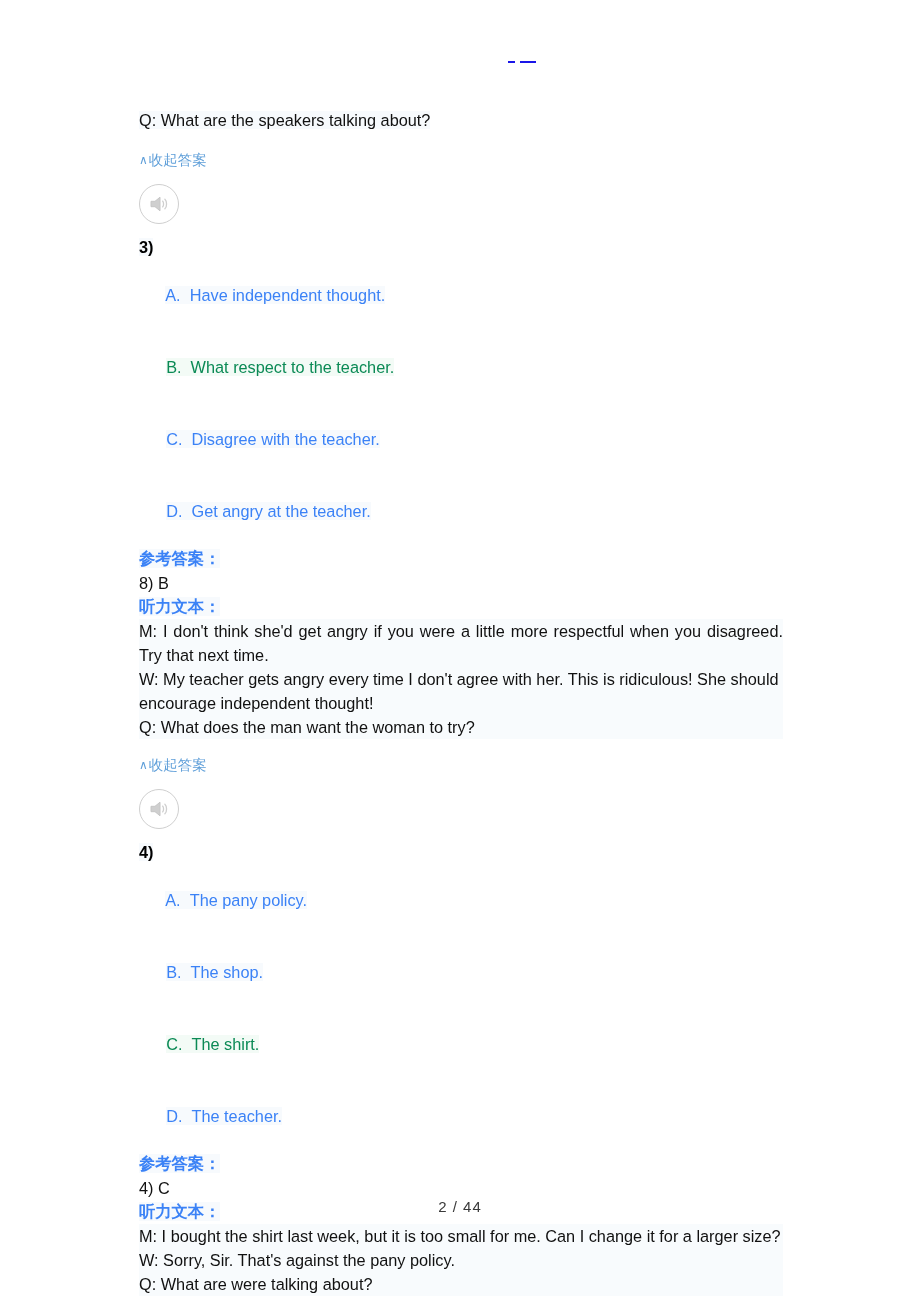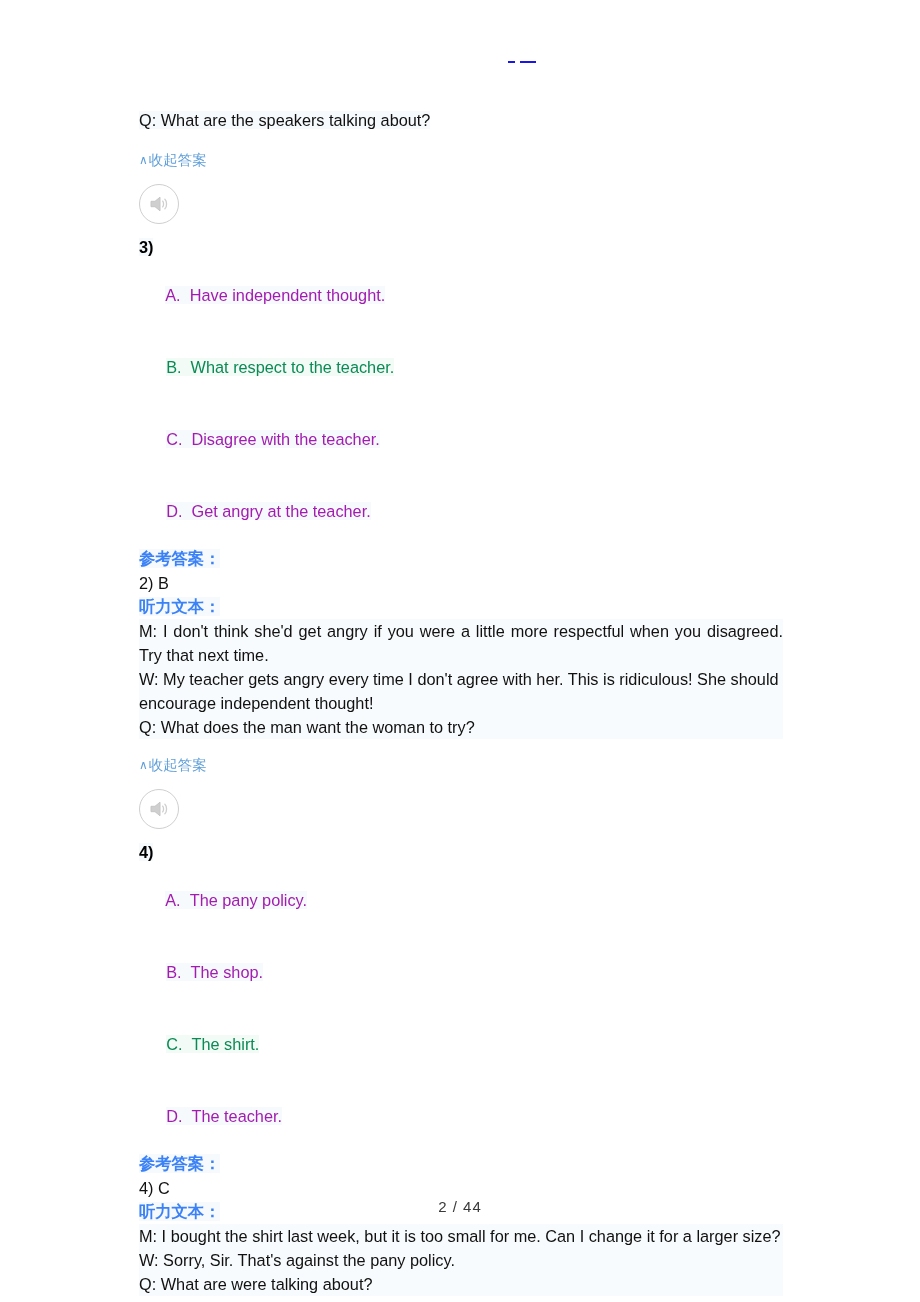--- a/index.html
+++ b/index.html
@@ -110,21 +110,21 @@
     font-weight: bold;
     font-size: 16.3px;
     line-height: 23px;
     color: #000;
   }
   .q-num span { background: #f7fafd; }
 
   .option {
     font-size: 16.3px;
     line-height: 24px;
-    color: #a21caf;
+    color: #3b82f6;
     white-space: pre;
   }
   .option span { background: #f7fafd; }
   .option.correct { color: #0b8a55; }
   .option.correct span { background: #f3fbf6; }
 
   .cn-label {
     font-weight: bold;
     font-size: 16.3px;
     line-height: 24px;
@@ -207,21 +207,21 @@
       <span>C.</span><span>&nbsp;&nbsp;</span><span>Disagree with the teacher.</span>
     </div>
     <div class="option">
       <span>D.</span><span>&nbsp;&nbsp;</span><span>Get angry at the teacher.</span>
     </div>
 
     <div class="cn-label">
       <span>参考答案：</span>
     </div>
     <div class="ans-line">
-      <span>2) B</span>
+      <span>8) B</span>
     </div>
 
     <div class="cn-label">
       <span>听力文本：</span>
     </div>
     <p class="para">M: I don't think she'd get angry if you were a little more respectful when you disagreed. Try that next time.</p>
     <p class="para nojust">W: My teacher gets angry every time I don't agree with her. This is ridiculous! She should encourage independent thought!</p>
     <p class="para nojust">Q: What does the man want the woman to try?</p>
 
     <div class="gap-16"></div>

